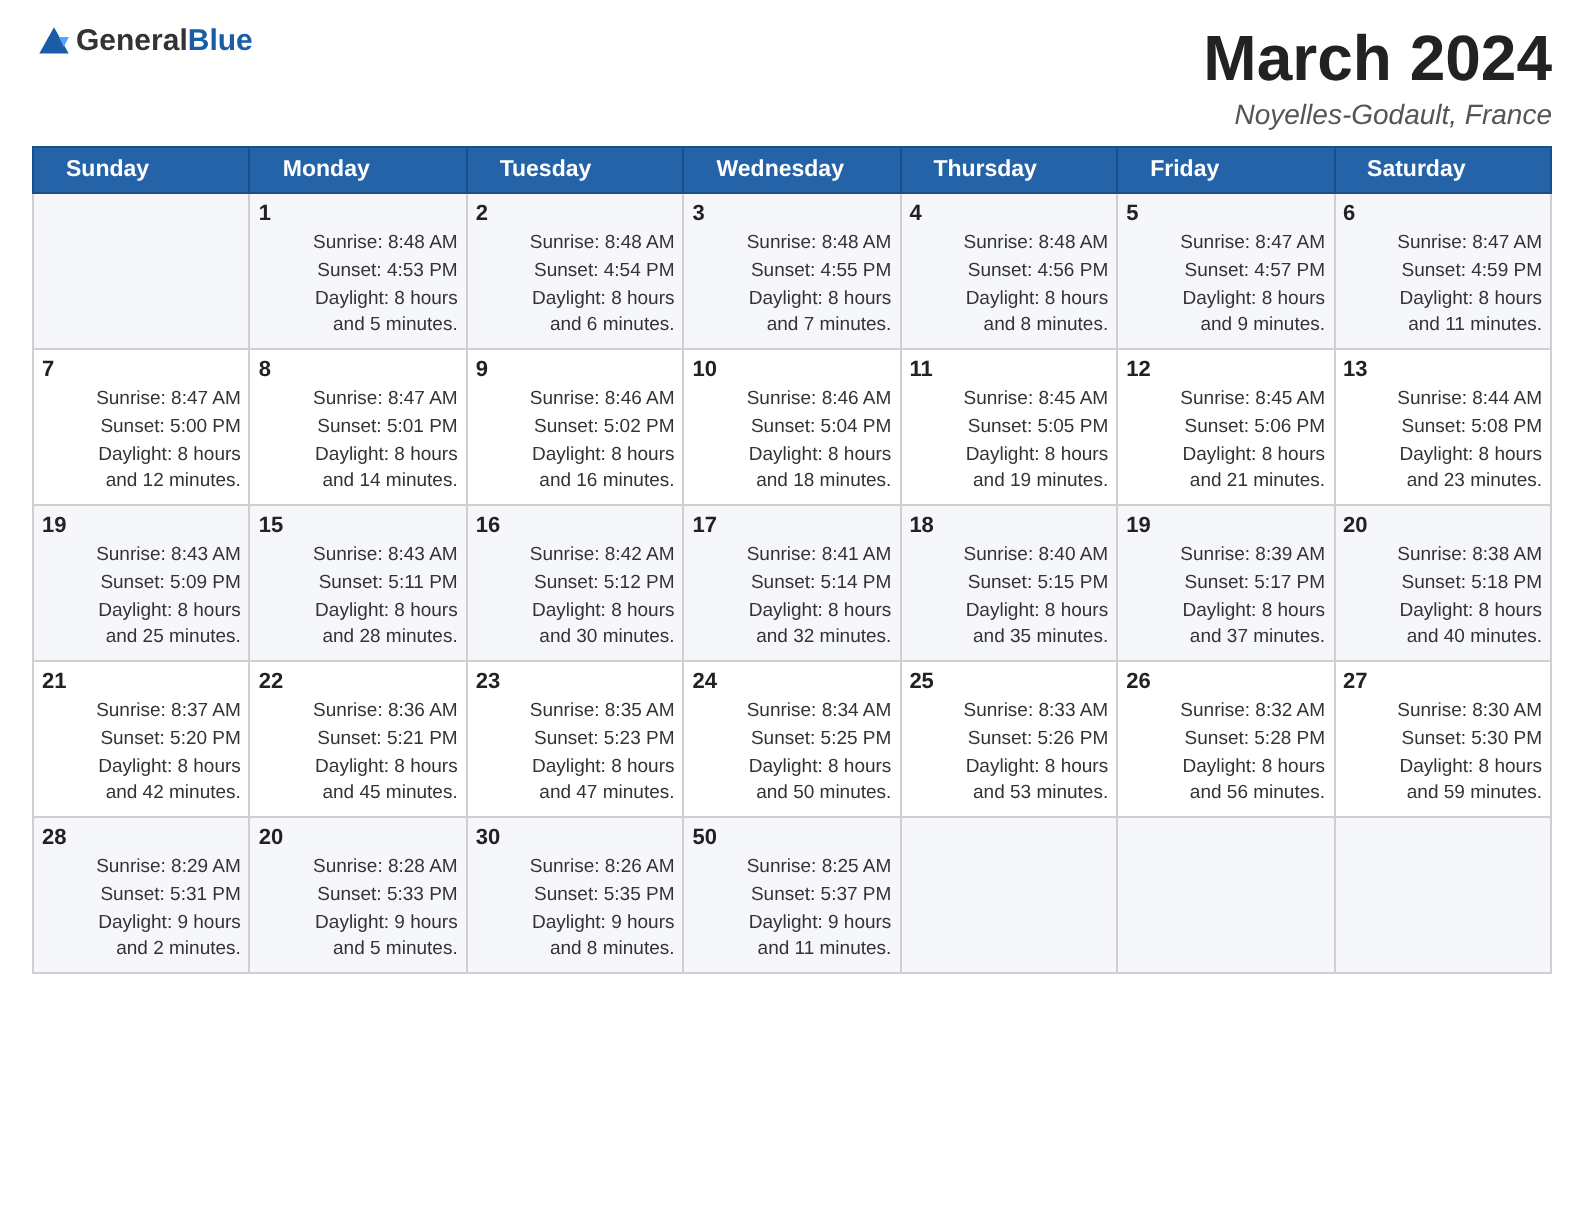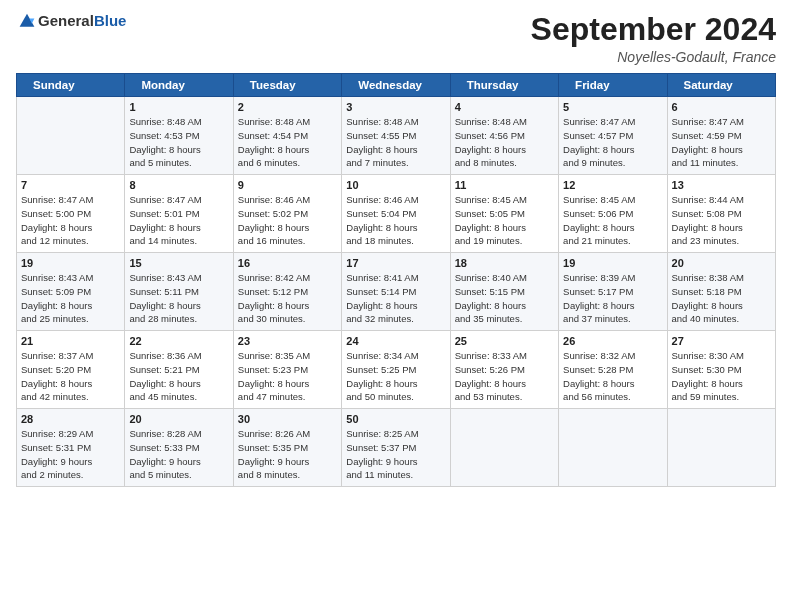--- a/index.html
+++ b/index.html
@@ -79,20 +79,21 @@
     .day-number {
       font-weight: bold;
       font-size: 11px;
       display: block;
       margin-bottom: 2px;
     }
     .day-info {
       font-size: 9.5px;
       line-height: 1.45;
       color: #333;
+      text-align: right;
     }
     .empty-cell {
       background: #f5f7fa;
     }
   </style>
 </head>
 <body>
 
 <div class="container">
   <div class="header">
@@ -101,21 +102,21 @@
         <polygon points="11,2 20,18 2,18" fill="#1a5ca8"></polygon>
         <polygon points="14,8 20,8 17,14" fill="#4da6ff"></polygon>
       </svg>
       <div>
         <div>
           <span style="font-size:15px;font-weight:bold;color:#333;">General</span><span style="font-size:15px;font-weight:bold;color:#1a5ca8;">Blue</span>
         </div>
       </div>
     </div>
     <div class="title-block">
-      <div class="month-title">September 2024</div>
+      <div class="month-title">March 2024</div>
       <div class="subtitle">Noyelles-Godault, France</div>
     </div>
   </div>
 
   <table>
     <thead>
       <tr>
       <th>Sunday</th>
           <th>Monday</th>
           <th>Tuesday</th>

